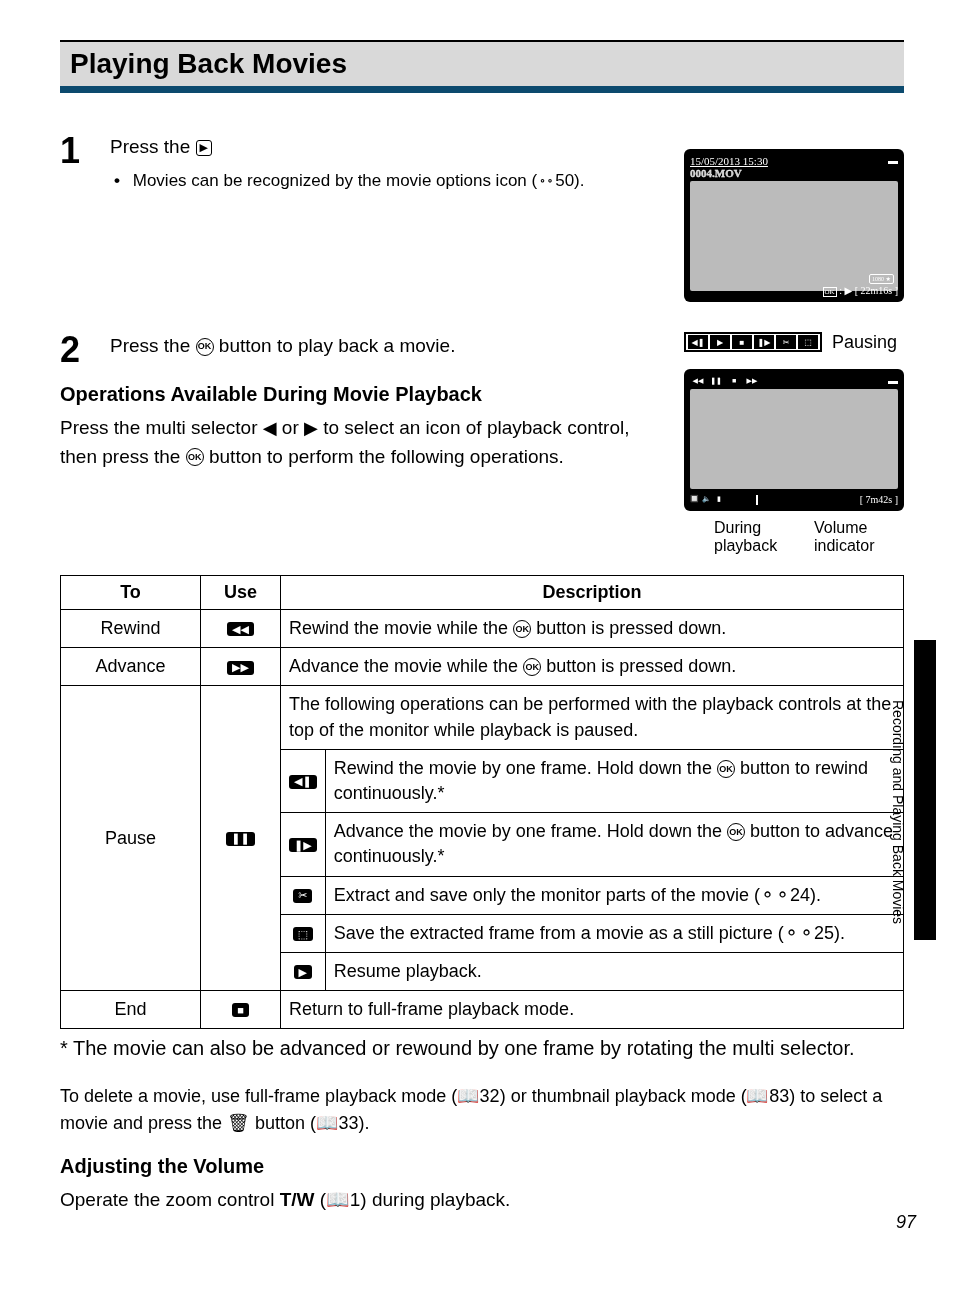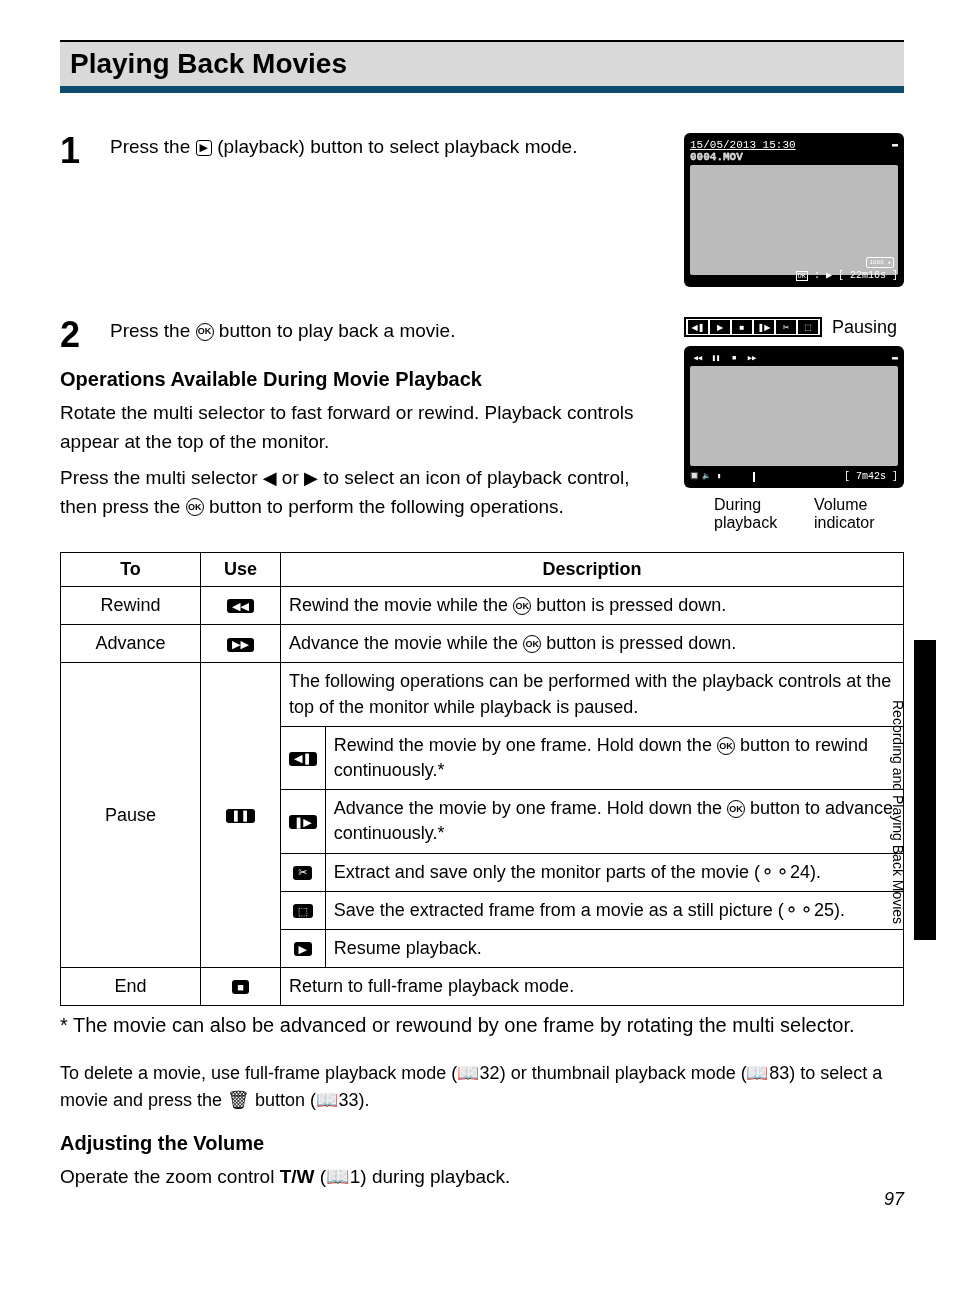--- a/index.html
+++ b/index.html
@@ -60,21 +60,22 @@
     font-size: 17px;
     line-height: 1.5;
     margin-bottom: 2px;
   }
   .screen {
     background: #000;
     color: #fff;
     border-radius: 6px;
     padding: 6px;
     font-size: 11px;
-    font-family: Liberation Mono, monospace;
+    font-family: Liberation Serif, serif;
+    margin-top: 16px;
   }
   .screen-inner {
     background: #bbb;
     height: 110px;
     margin: 2px 0;
     border-radius: 2px;
   }
   .screen-top {
     display: flex;
     justify-content: space-between;
@@ -184,21 +185,21 @@
   }
   .side-text {
     position: absolute;
     right: 48px;
     top: 700px;
     writing-mode: vertical-rl;
     font-size: 14px;
   }
   .page-num {
     position: absolute;
-    right: 50px;
+    right: 38px;
     bottom: 20px;
     font-style: italic;
     font-size: 18px;
   }
   .top-right-row {
     display: flex;
     gap: 20px;
     margin-bottom: 10px;
   }
   .top-right-row .left-col {
@@ -280,22 +281,24 @@
   <h1>Playing Back Movies</h1>
 </div>
 
 <div class="step-row">
   <div class="step-num">1</div>
   <div class="step-body">
     <span>Press the </span>
     <span class="inline-icon">
         <span>▶</span>
       </span>
-    <span> (playback) button to select playback mode.</span>
     <ul class="dash">
+      <li>
+        <span>Movies can be recognized by the movie options icon (</span><span class="inline-icon round" style="border:none">⚬⚬</span><span>50).</span>
+      </li>
     </ul>
   </div>
   <div class="step-visual">
     <div class="screen">
       <div class="screen-top">
         <div>
           <div style="text-decoration: underline;">15/05/2013 15:30</div>
           <div style="color:#ccc; font-weight:bold; -webkit-text-stroke: 0.3px #fff;">0004.MOV</div>
         </div>
         <div style="font-size:10px;">▬</div>
@@ -317,21 +320,20 @@
     <div class="step-row" style="margin-bottom:15px;">
       <div class="step-num">2</div>
       <div class="step-body">
         <span>Press the </span>
         <span class="inline-icon round">OK</span>
         <span> button to play back a movie.</span>
       </div>
     </div>
 
     <div class="sub-section-title">Operations Available During Movie Playback</div>
-    <p class="para">Rotate the multi selector to fast forward or rewind. Playback controls appear at the top of the monitor.</p>
     <p class="para">
       <span>Press the multi selector </span><span class="inline-arrow">◀</span><span> or </span><span class="inline-arrow">▶</span><span> to select an icon of playback control, then press the </span><span class="inline-icon round">OK</span><span> button to perform the following operations.</span>
     </p>
   </div>
 
   <div class="step-visual">
     <div class="callout-row">
       <div class="toolbar-box">
         <div class="tb-item">◀❚</div>
         <div class="tb-item">▶</div>

